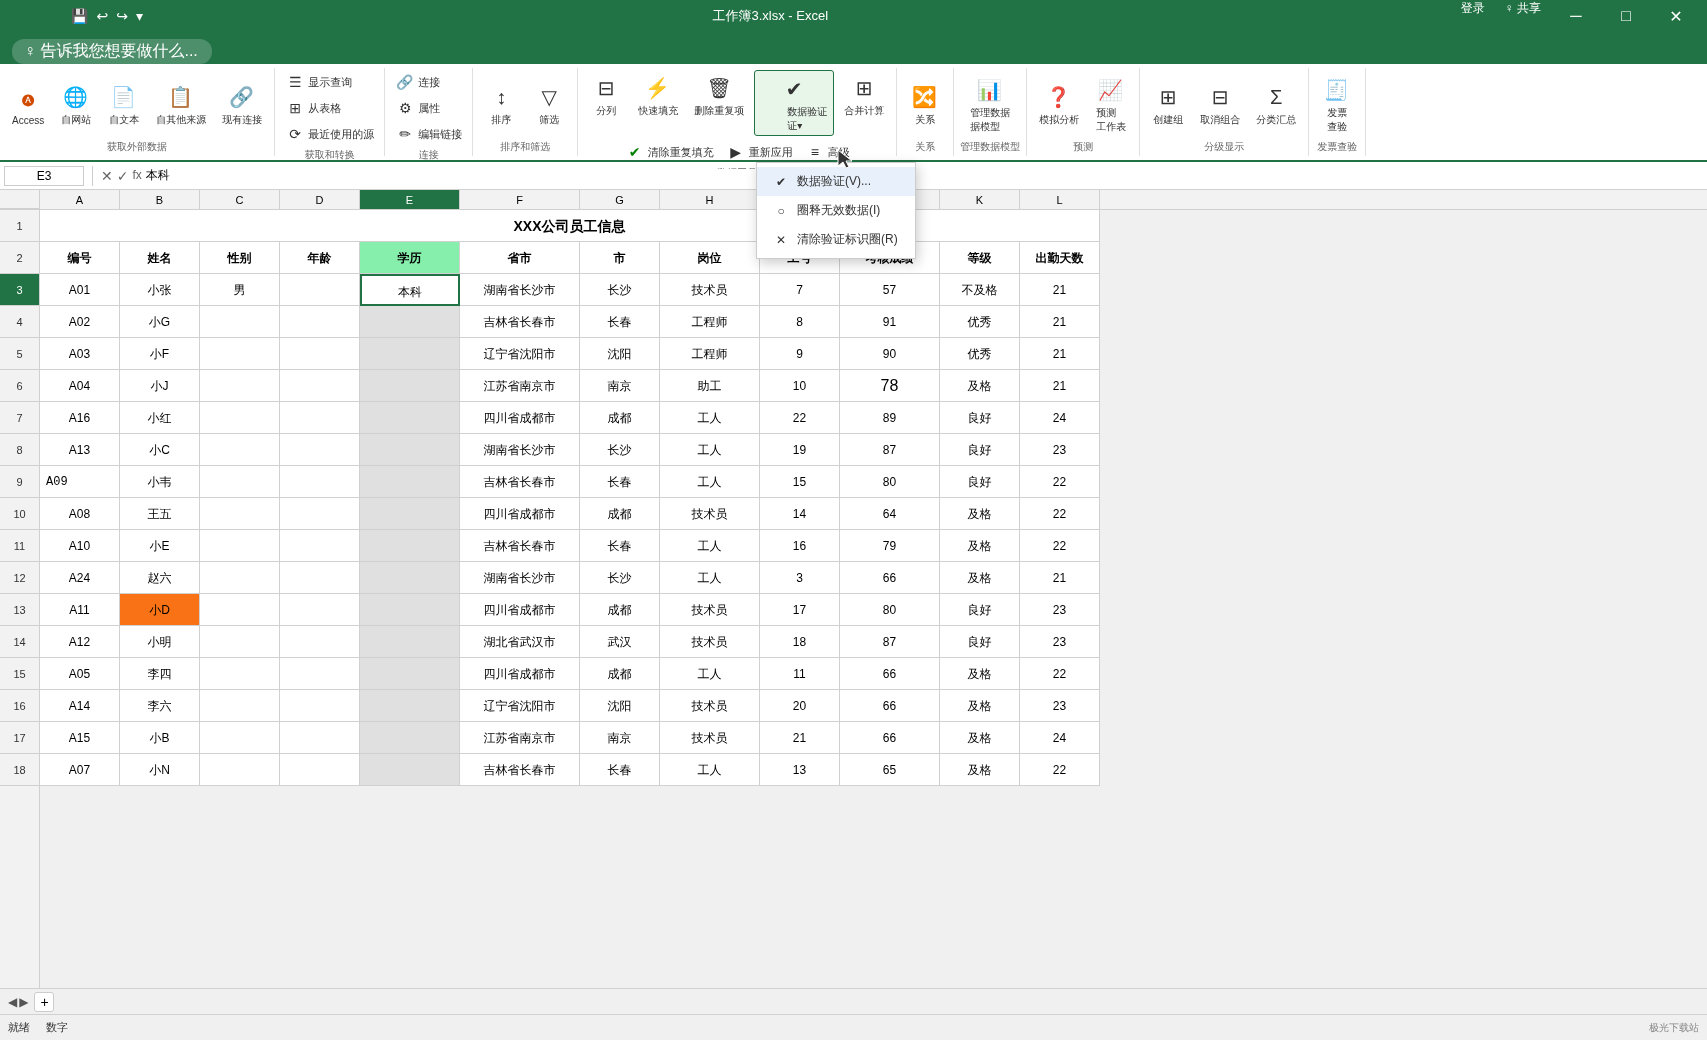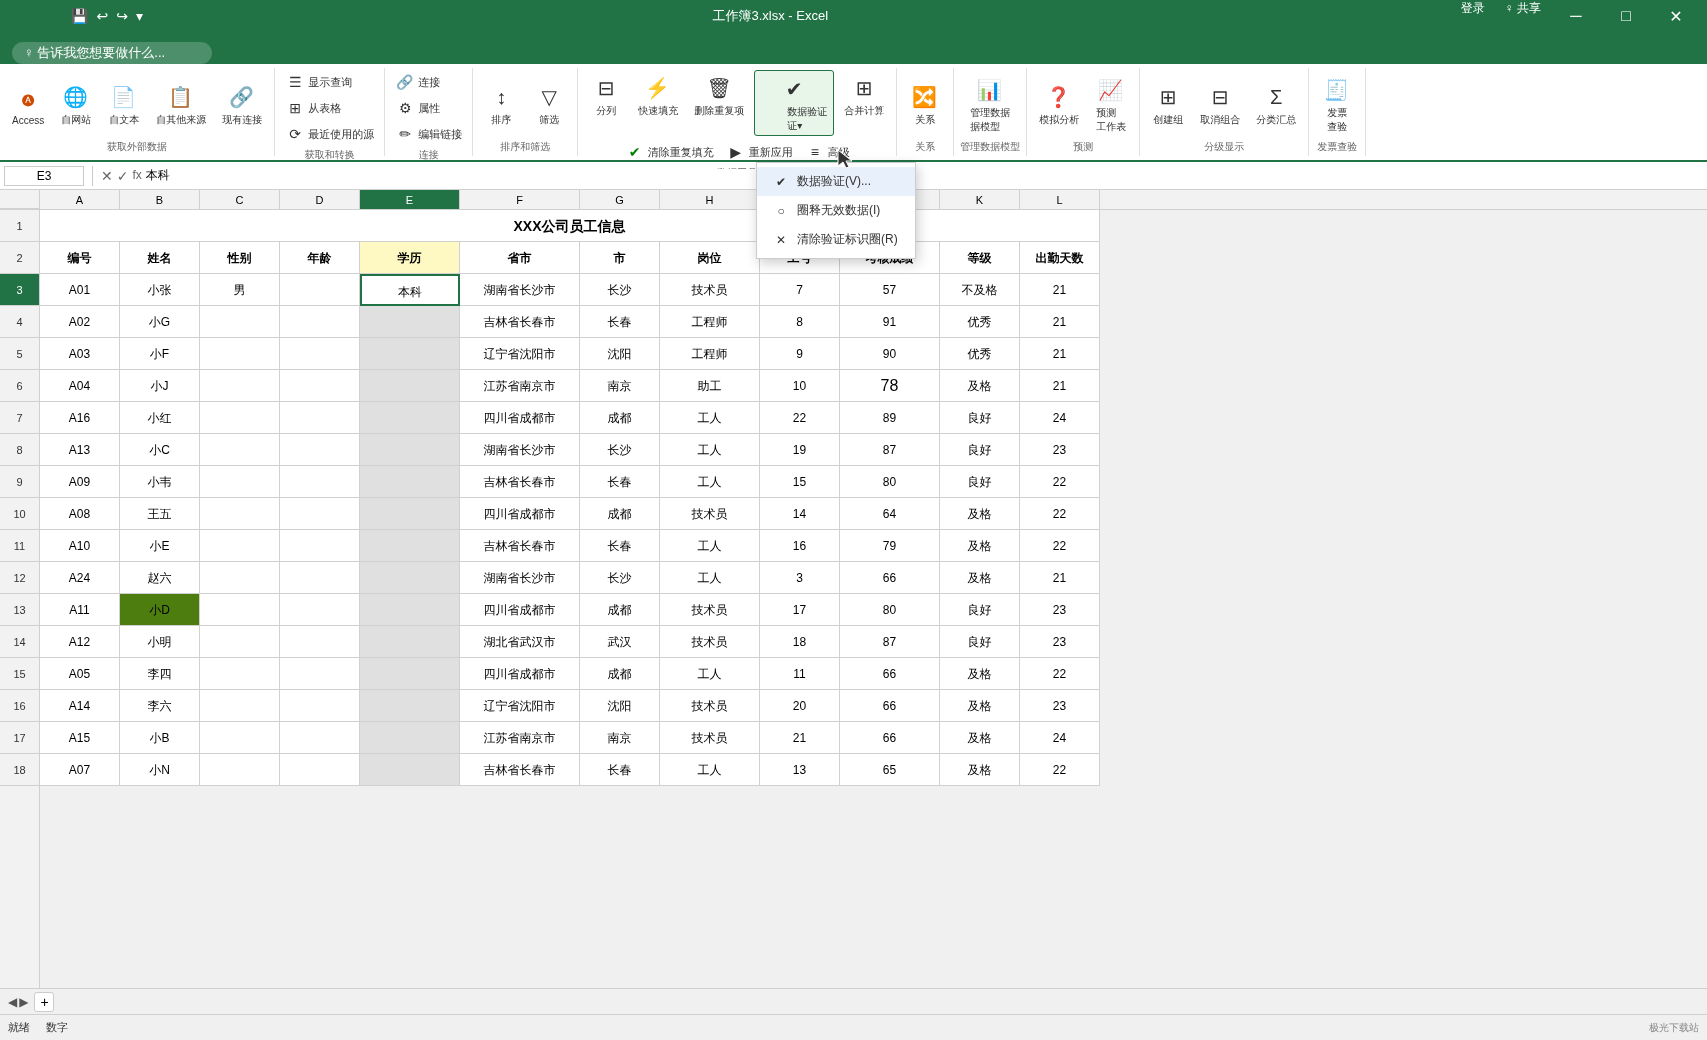--- a/index.html
+++ b/index.html
@@ -90,21 +90,21 @@
       <div style="font-size:12px; color:white; cursor:pointer; padding:0 8px;">登录</div>
       <div style="font-size:12px; color:white; cursor:pointer; padding:0 8px;">♀ 共享</div>
       <button class="title-btn">─</button>
       <button class="title-btn">□</button>
       <button class="title-btn close">✕</button>
     </div>
   </div>
 
   <div style="background:#217346; height:32px; display:flex; align-items:flex-end; padding-left:4px;">
     <div style="flex:1; display:flex; align-items:center; padding:0 8px;">
-      <div style="background:rgba(255,255,255,0.2); border-radius:12px; padding:2px 12px; font-size:13px; color:white; min-width:200px;">♀ 告诉我您想要做什么...</div>
+      <div style="background:rgba(255,255,255,0.2); border-radius:12px; padding:2px 12px; font-size:16px; color:white; min-width:200px;">♀ 告诉我您想要做什么...</div>
     </div>
   </div>
 
   <div style="background:white; border-bottom:2px solid #217346; height:98px; display:flex; align-items:stretch; padding:4px 0; gap:0;">
 
     <div class="ribbon-group">
       <div class="ribbon-group-buttons" style="gap:4px;">
         <div class="ribbon-btn">
           <div class="ribbon-btn-icon" style="font-size:12px; color:#d04a02;">🅐</div>
           <div style="font-size:10px;">Access</div>
@@ -339,21 +339,21 @@
 
       <div style="flex:1; overflow:hidden;" id="data-grid">
       <div style="display: flex; height: 32px; border-bottom: 0px;">
             <div style="display: inline-block; border-right: 1px solid rgb(208, 208, 208); border-bottom: 1px solid rgb(208, 208, 208); height: 32px; line-height: 32px; padding: 0px 6px; overflow: hidden; white-space: nowrap; vertical-align: top; box-sizing: border-box; text-align: center; font-weight: bold; font-size: 14px; background: white; width: 1060px;">XXX公司员工信息</div>
           </div>
           <div style="display: flex; height: 32px; border-bottom: 0px;">
             <div style="display: inline-block; border-right: 1px solid rgb(208, 208, 208); border-bottom: 1px solid rgb(208, 208, 208); height: 32px; line-height: 32px; padding: 0px 6px; font-size: 12px; overflow: hidden; white-space: nowrap; vertical-align: top; box-sizing: border-box; text-align: center; font-weight: bold; background: white; width: 80px;">编号</div>
             <div style="display: inline-block; border-right: 1px solid rgb(208, 208, 208); border-bottom: 1px solid rgb(208, 208, 208); height: 32px; line-height: 32px; padding: 0px 6px; font-size: 12px; overflow: hidden; white-space: nowrap; vertical-align: top; box-sizing: border-box; text-align: center; font-weight: bold; background: white; width: 80px;">姓名</div>
             <div style="display: inline-block; border-right: 1px solid rgb(208, 208, 208); border-bottom: 1px solid rgb(208, 208, 208); height: 32px; line-height: 32px; padding: 0px 6px; font-size: 12px; overflow: hidden; white-space: nowrap; vertical-align: top; box-sizing: border-box; text-align: center; font-weight: bold; background: white; width: 80px;">性别</div>
             <div style="display: inline-block; border-right: 1px solid rgb(208, 208, 208); border-bottom: 1px solid rgb(208, 208, 208); height: 32px; line-height: 32px; padding: 0px 6px; font-size: 12px; overflow: hidden; white-space: nowrap; vertical-align: top; box-sizing: border-box; text-align: center; font-weight: bold; background: white; width: 80px;">年龄</div>
-            <div style="display: inline-block; border-right: 1px solid rgb(208, 208, 208); border-bottom: 1px solid rgb(208, 208, 208); height: 32px; line-height: 32px; padding: 0px 6px; font-size: 12px; overflow: hidden; white-space: nowrap; vertical-align: top; box-sizing: border-box; text-align: center; font-weight: bold; background: #fef9c3; width: 100px;">学历</div>
+            <div style="display: inline-block; border-right: 1px solid rgb(208, 208, 208); border-bottom: 1px solid rgb(208, 208, 208); height: 32px; line-height: 32px; padding: 0px 6px; font-size: 12px; overflow: hidden; white-space: nowrap; vertical-align: top; box-sizing: border-box; text-align: center; font-weight: bold; background: #86efac; width: 100px;">学历</div>
             <div style="display: inline-block; border-right: 1px solid rgb(208, 208, 208); border-bottom: 1px solid rgb(208, 208, 208); height: 32px; line-height: 32px; padding: 0px 6px; font-size: 12px; overflow: hidden; white-space: nowrap; vertical-align: top; box-sizing: border-box; text-align: center; font-weight: bold; background: white; width: 120px;">省市</div>
             <div style="display: inline-block; border-right: 1px solid rgb(208, 208, 208); border-bottom: 1px solid rgb(208, 208, 208); height: 32px; line-height: 32px; padding: 0px 6px; font-size: 12px; overflow: hidden; white-space: nowrap; vertical-align: top; box-sizing: border-box; text-align: center; font-weight: bold; background: white; width: 80px;">市</div>
             <div style="display: inline-block; border-right: 1px solid rgb(208, 208, 208); border-bottom: 1px solid rgb(208, 208, 208); height: 32px; line-height: 32px; padding: 0px 6px; font-size: 12px; overflow: hidden; white-space: nowrap; vertical-align: top; box-sizing: border-box; text-align: center; font-weight: bold; background: white; width: 100px;">岗位</div>
             <div style="display: inline-block; border-right: 1px solid rgb(208, 208, 208); border-bottom: 1px solid rgb(208, 208, 208); height: 32px; line-height: 32px; padding: 0px 6px; font-size: 12px; overflow: hidden; white-space: nowrap; vertical-align: top; box-sizing: border-box; text-align: center; font-weight: bold; background: white; width: 80px;">工号</div>
             <div style="display: inline-block; border-right: 1px solid rgb(208, 208, 208); border-bottom: 1px solid rgb(208, 208, 208); height: 32px; line-height: 32px; padding: 0px 6px; font-size: 12px; overflow: hidden; white-space: nowrap; vertical-align: top; box-sizing: border-box; text-align: center; font-weight: bold; background: white; width: 100px;">考核成绩</div>
             <div style="display: inline-block; border-right: 1px solid rgb(208, 208, 208); border-bottom: 1px solid rgb(208, 208, 208); height: 32px; line-height: 32px; padding: 0px 6px; font-size: 12px; overflow: hidden; white-space: nowrap; vertical-align: top; box-sizing: border-box; text-align: center; font-weight: bold; background: white; width: 80px;">等级</div>
             <div style="display: inline-block; border-right: 1px solid rgb(208, 208, 208); border-bottom: 1px solid rgb(208, 208, 208); height: 32px; line-height: 32px; padding: 0px 6px; font-size: 12px; overflow: hidden; white-space: nowrap; vertical-align: top; box-sizing: border-box; text-align: center; font-weight: bold; background: white; width: 80px;">出勤天数</div>
           </div>
           <div style="display: flex; height: 32px; border-bottom: 0px;">
             <div style="display: inline-block; border-right: 1px solid rgb(208, 208, 208); border-bottom: 1px solid rgb(208, 208, 208); height: 32px; line-height: 32px; padding: 0px 6px; font-size: 12px; overflow: hidden; white-space: nowrap; vertical-align: top; box-sizing: border-box; text-align: center; width: 80px; background: white;">A01</div>
@@ -433,21 +433,21 @@
             <div style="display: inline-block; border-right: 1px solid rgb(208, 208, 208); border-bottom: 1px solid rgb(208, 208, 208); height: 32px; line-height: 32px; padding: 0px 6px; font-size: 12px; overflow: hidden; white-space: nowrap; vertical-align: top; box-sizing: border-box; text-align: center; width: 100px; background: rgb(224, 224, 224);"></div>
             <div style="display: inline-block; border-right: 1px solid rgb(208, 208, 208); border-bottom: 1px solid rgb(208, 208, 208); height: 32px; line-height: 32px; padding: 0px 6px; font-size: 12px; overflow: hidden; white-space: nowrap; vertical-align: top; box-sizing: border-box; text-align: center; width: 120px; background: white;">湖南省长沙市</div>
             <div style="display: inline-block; border-right: 1px solid rgb(208, 208, 208); border-bottom: 1px solid rgb(208, 208, 208); height: 32px; line-height: 32px; padding: 0px 6px; font-size: 12px; overflow: hidden; white-space: nowrap; vertical-align: top; box-sizing: border-box; text-align: center; width: 80px; background: white;">长沙</div>
             <div style="display: inline-block; border-right: 1px solid rgb(208, 208, 208); border-bottom: 1px solid rgb(208, 208, 208); height: 32px; line-height: 32px; padding: 0px 6px; font-size: 12px; overflow: hidden; white-space: nowrap; vertical-align: top; box-sizing: border-box; text-align: center; width: 100px; background: white;">工人</div>
             <div style="display: inline-block; border-right: 1px solid rgb(208, 208, 208); border-bottom: 1px solid rgb(208, 208, 208); height: 32px; line-height: 32px; padding: 0px 6px; font-size: 12px; overflow: hidden; white-space: nowrap; vertical-align: top; box-sizing: border-box; text-align: center; width: 80px; background: white;">19</div>
             <div style="display: inline-block; border-right: 1px solid rgb(208, 208, 208); border-bottom: 1px solid rgb(208, 208, 208); height: 32px; line-height: 32px; padding: 0px 6px; font-size: 12px; overflow: hidden; white-space: nowrap; vertical-align: top; box-sizing: border-box; text-align: center; width: 100px; background: white;">87</div>
             <div style="display: inline-block; border-right: 1px solid rgb(208, 208, 208); border-bottom: 1px solid rgb(208, 208, 208); height: 32px; line-height: 32px; padding: 0px 6px; font-size: 12px; overflow: hidden; white-space: nowrap; vertical-align: top; box-sizing: border-box; text-align: center; width: 80px; background: white;">良好</div>
             <div style="display: inline-block; border-right: 1px solid rgb(208, 208, 208); border-bottom: 1px solid rgb(208, 208, 208); height: 32px; line-height: 32px; padding: 0px 6px; font-size: 12px; overflow: hidden; white-space: nowrap; vertical-align: top; box-sizing: border-box; text-align: center; width: 80px; background: white;">23</div>
           </div>
           <div style="display: flex; height: 32px; border-bottom: 0px;">
-            <div style="display: inline-block; border-right: 1px solid rgb(208, 208, 208); border-bottom: 1px solid rgb(208, 208, 208); height: 32px; line-height: 32px; padding: 0px 6px; font-size: 12px; overflow: hidden; white-space: nowrap; vertical-align: top; box-sizing: border-box; text-align: center; width: 80px; background: white;">A09</div>
+            <div style="display: inline-block; border-right: 1px solid rgb(208, 208, 208); border-bottom: 1px solid rgb(208, 208, 208); height: 32px; line-height: 32px; padding: 0px 6px; font-size: 12px; overflow: hidden; white-space: nowrap; vertical-align: top; box-sizing: border-box; text-align: left; width: 80px; background: white; font-family: Liberation Mono, monospace;">A09</div>
             <div style="display: inline-block; border-right: 1px solid rgb(208, 208, 208); border-bottom: 1px solid rgb(208, 208, 208); height: 32px; line-height: 32px; padding: 0px 6px; font-size: 12px; overflow: hidden; white-space: nowrap; vertical-align: top; box-sizing: border-box; text-align: center; width: 80px; background: white;">小韦</div>
             <div style="display: inline-block; border-right: 1px solid rgb(208, 208, 208); border-bottom: 1px solid rgb(208, 208, 208); height: 32px; line-height: 32px; padding: 0px 6px; font-size: 12px; overflow: hidden; white-space: nowrap; vertical-align: top; box-sizing: border-box; text-align: center; width: 80px; background: white;"></div>
             <div style="display: inline-block; border-right: 1px solid rgb(208, 208, 208); border-bottom: 1px solid rgb(208, 208, 208); height: 32px; line-height: 32px; padding: 0px 6px; font-size: 12px; overflow: hidden; white-space: nowrap; vertical-align: top; box-sizing: border-box; text-align: center; width: 80px; background: white;"></div>
             <div style="display: inline-block; border-right: 1px solid rgb(208, 208, 208); border-bottom: 1px solid rgb(208, 208, 208); height: 32px; line-height: 32px; padding: 0px 6px; font-size: 12px; overflow: hidden; white-space: nowrap; vertical-align: top; box-sizing: border-box; text-align: center; width: 100px; background: rgb(224, 224, 224);"></div>
             <div style="display: inline-block; border-right: 1px solid rgb(208, 208, 208); border-bottom: 1px solid rgb(208, 208, 208); height: 32px; line-height: 32px; padding: 0px 6px; font-size: 12px; overflow: hidden; white-space: nowrap; vertical-align: top; box-sizing: border-box; text-align: center; width: 120px; background: white;">吉林省长春市</div>
             <div style="display: inline-block; border-right: 1px solid rgb(208, 208, 208); border-bottom: 1px solid rgb(208, 208, 208); height: 32px; line-height: 32px; padding: 0px 6px; font-size: 12px; overflow: hidden; white-space: nowrap; vertical-align: top; box-sizing: border-box; text-align: center; width: 80px; background: white;">长春</div>
             <div style="display: inline-block; border-right: 1px solid rgb(208, 208, 208); border-bottom: 1px solid rgb(208, 208, 208); height: 32px; line-height: 32px; padding: 0px 6px; font-size: 12px; overflow: hidden; white-space: nowrap; vertical-align: top; box-sizing: border-box; text-align: center; width: 100px; background: white;">工人</div>
             <div style="display: inline-block; border-right: 1px solid rgb(208, 208, 208); border-bottom: 1px solid rgb(208, 208, 208); height: 32px; line-height: 32px; padding: 0px 6px; font-size: 12px; overflow: hidden; white-space: nowrap; vertical-align: top; box-sizing: border-box; text-align: center; width: 80px; background: white;">15</div>
             <div style="display: inline-block; border-right: 1px solid rgb(208, 208, 208); border-bottom: 1px solid rgb(208, 208, 208); height: 32px; line-height: 32px; padding: 0px 6px; font-size: 12px; overflow: hidden; white-space: nowrap; vertical-align: top; box-sizing: border-box; text-align: center; width: 100px; background: white;">80</div>
             <div style="display: inline-block; border-right: 1px solid rgb(208, 208, 208); border-bottom: 1px solid rgb(208, 208, 208); height: 32px; line-height: 32px; padding: 0px 6px; font-size: 12px; overflow: hidden; white-space: nowrap; vertical-align: top; box-sizing: border-box; text-align: center; width: 80px; background: white;">良好</div>
@@ -490,21 +490,21 @@
             <div style="display: inline-block; border-right: 1px solid rgb(208, 208, 208); border-bottom: 1px solid rgb(208, 208, 208); height: 32px; line-height: 32px; padding: 0px 6px; font-size: 12px; overflow: hidden; white-space: nowrap; vertical-align: top; box-sizing: border-box; text-align: center; width: 120px; background: white;">湖南省长沙市</div>
             <div style="display: inline-block; border-right: 1px solid rgb(208, 208, 208); border-bottom: 1px solid rgb(208, 208, 208); height: 32px; line-height: 32px; padding: 0px 6px; font-size: 12px; overflow: hidden; white-space: nowrap; vertical-align: top; box-sizing: border-box; text-align: center; width: 80px; background: white;">长沙</div>
             <div style="display: inline-block; border-right: 1px solid rgb(208, 208, 208); border-bottom: 1px solid rgb(208, 208, 208); height: 32px; line-height: 32px; padding: 0px 6px; font-size: 12px; overflow: hidden; white-space: nowrap; vertical-align: top; box-sizing: border-box; text-align: center; width: 100px; background: white;">工人</div>
             <div style="display: inline-block; border-right: 1px solid rgb(208, 208, 208); border-bottom: 1px solid rgb(208, 208, 208); height: 32px; line-height: 32px; padding: 0px 6px; font-size: 12px; overflow: hidden; white-space: nowrap; vertical-align: top; box-sizing: border-box; text-align: center; width: 80px; background: white;">3</div>
             <div style="display: inline-block; border-right: 1px solid rgb(208, 208, 208); border-bottom: 1px solid rgb(208, 208, 208); height: 32px; line-height: 32px; padding: 0px 6px; font-size: 12px; overflow: hidden; white-space: nowrap; vertical-align: top; box-sizing: border-box; text-align: center; width: 100px; background: white;">66</div>
             <div style="display: inline-block; border-right: 1px solid rgb(208, 208, 208); border-bottom: 1px solid rgb(208, 208, 208); height: 32px; line-height: 32px; padding: 0px 6px; font-size: 12px; overflow: hidden; white-space: nowrap; vertical-align: top; box-sizing: border-box; text-align: center; width: 80px; background: white;">及格</div>
             <div style="display: inline-block; border-right: 1px solid rgb(208, 208, 208); border-bottom: 1px solid rgb(208, 208, 208); height: 32px; line-height: 32px; padding: 0px 6px; font-size: 12px; overflow: hidden; white-space: nowrap; vertical-align: top; box-sizing: border-box; text-align: center; width: 80px; background: white;">21</div>
           </div>
           <div style="display: flex; height: 32px; border-bottom: 0px;">
             <div style="display: inline-block; border-right: 1px solid rgb(208, 208, 208); border-bottom: 1px solid rgb(208, 208, 208); height: 32px; line-height: 32px; padding: 0px 6px; font-size: 12px; overflow: hidden; white-space: nowrap; vertical-align: top; box-sizing: border-box; text-align: center; width: 80px; background: white;">A11</div>
-            <div style="display: inline-block; border-right: 1px solid rgb(208, 208, 208); border-bottom: 1px solid rgb(208, 208, 208); height: 32px; line-height: 32px; padding: 0px 6px; font-size: 12px; overflow: hidden; white-space: nowrap; vertical-align: top; box-sizing: border-box; text-align: center; width: 80px; background: #4d7c0f;">小D</div>
+            <div style="display: inline-block; border-right: 1px solid rgb(208, 208, 208); border-bottom: 1px solid rgb(208, 208, 208); height: 32px; line-height: 32px; padding: 0px 6px; font-size: 12px; overflow: hidden; white-space: nowrap; vertical-align: top; box-sizing: border-box; text-align: center; width: 80px; background: #f97316;">小D</div>
             <div style="display: inline-block; border-right: 1px solid rgb(208, 208, 208); border-bottom: 1px solid rgb(208, 208, 208); height: 32px; line-height: 32px; padding: 0px 6px; font-size: 12px; overflow: hidden; white-space: nowrap; vertical-align: top; box-sizing: border-box; text-align: center; width: 80px; background: white;"></div>
             <div style="display: inline-block; border-right: 1px solid rgb(208, 208, 208); border-bottom: 1px solid rgb(208, 208, 208); height: 32px; line-height: 32px; padding: 0px 6px; font-size: 12px; overflow: hidden; white-space: nowrap; vertical-align: top; box-sizing: border-box; text-align: center; width: 80px; background: white;"></div>
             <div style="display: inline-block; border-right: 1px solid rgb(208, 208, 208); border-bottom: 1px solid rgb(208, 208, 208); height: 32px; line-height: 32px; padding: 0px 6px; font-size: 12px; overflow: hidden; white-space: nowrap; vertical-align: top; box-sizing: border-box; text-align: center; width: 100px; background: rgb(224, 224, 224);"></div>
             <div style="display: inline-block; border-right: 1px solid rgb(208, 208, 208); border-bottom: 1px solid rgb(208, 208, 208); height: 32px; line-height: 32px; padding: 0px 6px; font-size: 12px; overflow: hidden; white-space: nowrap; vertical-align: top; box-sizing: border-box; text-align: center; width: 120px; background: white;">四川省成都市</div>
             <div style="display: inline-block; border-right: 1px solid rgb(208, 208, 208); border-bottom: 1px solid rgb(208, 208, 208); height: 32px; line-height: 32px; padding: 0px 6px; font-size: 12px; overflow: hidden; white-space: nowrap; vertical-align: top; box-sizing: border-box; text-align: center; width: 80px; background: white;">成都</div>
             <div style="display: inline-block; border-right: 1px solid rgb(208, 208, 208); border-bottom: 1px solid rgb(208, 208, 208); height: 32px; line-height: 32px; padding: 0px 6px; font-size: 12px; overflow: hidden; white-space: nowrap; vertical-align: top; box-sizing: border-box; text-align: center; width: 100px; background: white;">技术员</div>
             <div style="display: inline-block; border-right: 1px solid rgb(208, 208, 208); border-bottom: 1px solid rgb(208, 208, 208); height: 32px; line-height: 32px; padding: 0px 6px; font-size: 12px; overflow: hidden; white-space: nowrap; vertical-align: top; box-sizing: border-box; text-align: center; width: 80px; background: white;">17</div>
             <div style="display: inline-block; border-right: 1px solid rgb(208, 208, 208); border-bottom: 1px solid rgb(208, 208, 208); height: 32px; line-height: 32px; padding: 0px 6px; font-size: 12px; overflow: hidden; white-space: nowrap; vertical-align: top; box-sizing: border-box; text-align: center; width: 100px; background: white;">80</div>
             <div style="display: inline-block; border-right: 1px solid rgb(208, 208, 208); border-bottom: 1px solid rgb(208, 208, 208); height: 32px; line-height: 32px; padding: 0px 6px; font-size: 12px; overflow: hidden; white-space: nowrap; vertical-align: top; box-sizing: border-box; text-align: center; width: 80px; background: white;">良好</div>
             <div style="display: inline-block; border-right: 1px solid rgb(208, 208, 208); border-bottom: 1px solid rgb(208, 208, 208); height: 32px; line-height: 32px; padding: 0px 6px; font-size: 12px; overflow: hidden; white-space: nowrap; vertical-align: top; box-sizing: border-box; text-align: center; width: 80px; background: white;">23</div>

